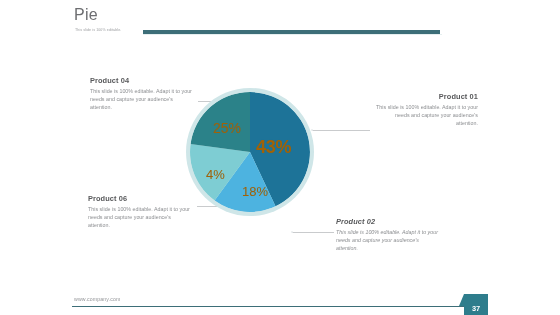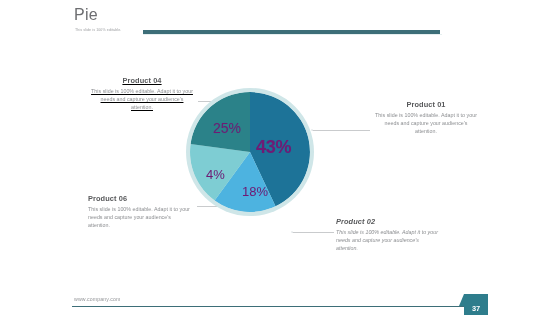--- a/index.html
+++ b/index.html
@@ -88,21 +88,21 @@
     left: 4px; top: 4px;
     width: 120px;
     height: 120px;
     border-radius: 50%;
     overflow: hidden;
   }
   .pie svg { display: block; }
 
   .slice-label {
     position: absolute;
-    color: #701a75;
+    color: #a16207;
     font-weight: 400;
     line-height: 1;
     white-space: nowrap;
     text-shadow: 0 0 1px rgba(0,0,0,0.06);
   }
   .lbl-43 {
     left: 70px;
     top: 50px;
     font-size: 18px;
     font-weight: 700;
@@ -137,22 +137,22 @@
     margin-bottom: 1px;
     letter-spacing: 0.1px;
   }
   .callout-body {
     font-size: 5.3px;
     color: #8c8e91;
     line-height: 8.2px;
     letter-spacing: 0.02px;
   }
 
-  .c-p04 { left: 90px;  top: 76px;  text-align: center; text-decoration: underline; }
-  .c-p01 { left: 374px; top: 100px; text-align: center; }
+  .c-p04 { left: 90px;  top: 76px;  text-align: left; }
+  .c-p01 { left: 374px; top: 92px; text-align: right; }
   .c-p03 { left: 88px;  top: 194px; text-align: left; }
   .c-p02 { left: 336px; top: 217px; text-align: left; font-style: italic; }
 
   
   .leader {
     position: absolute;
     background: #c9cbcd;
   }
   .leader-h { height: 1px; }
 

